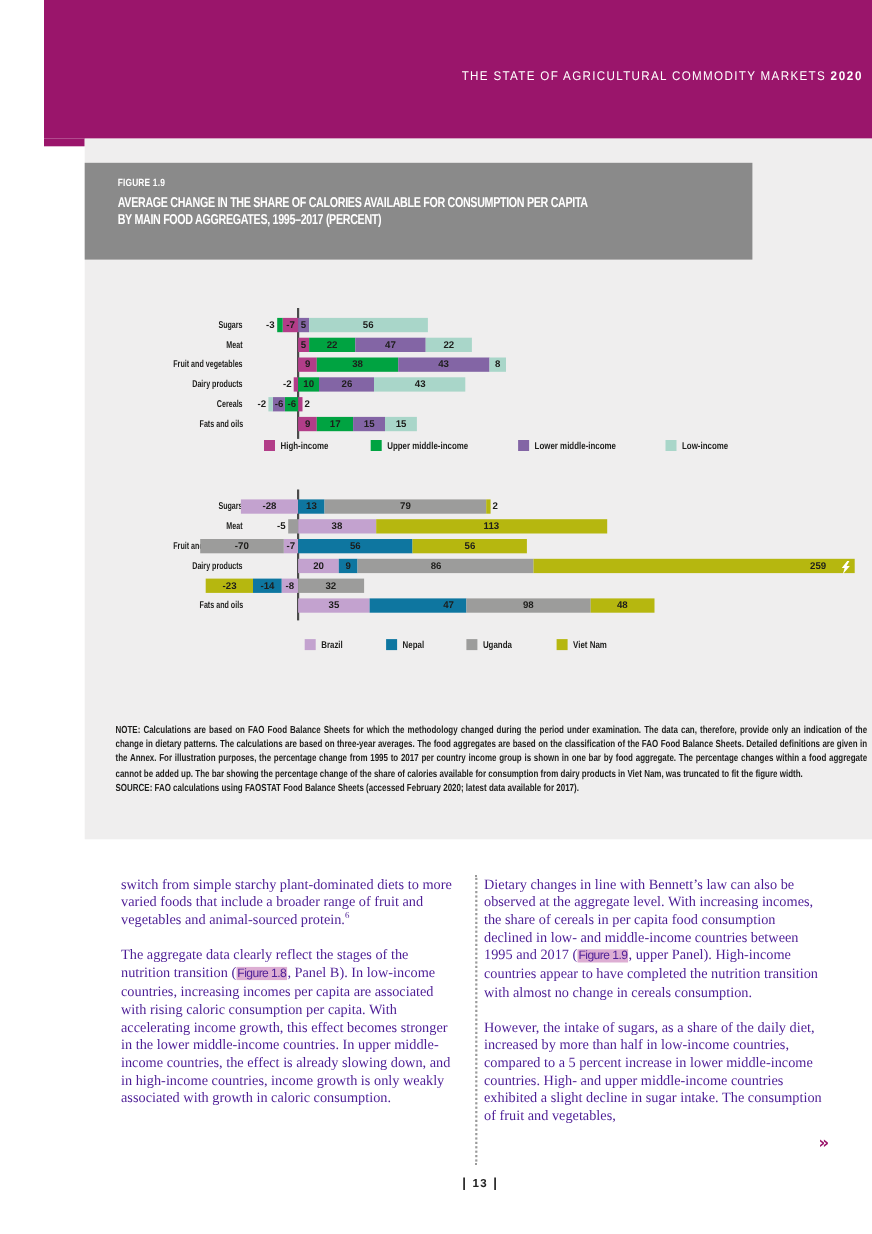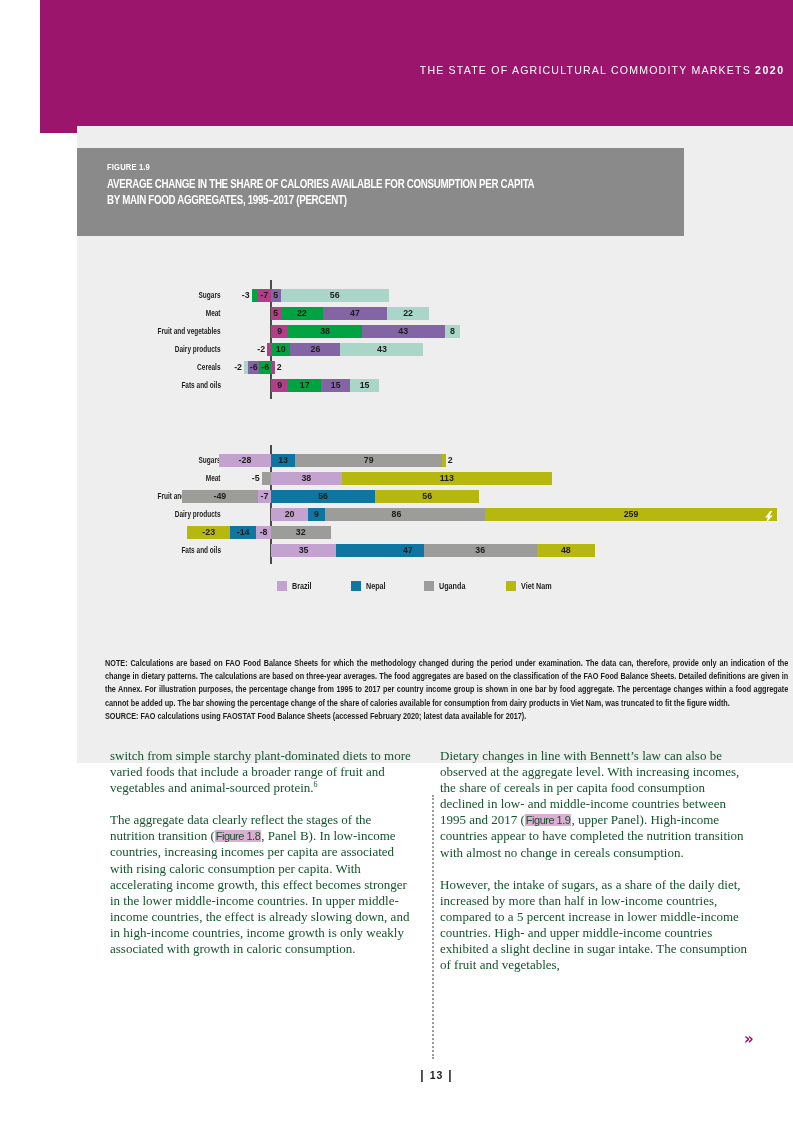--- a/index.html
+++ b/index.html
@@ -46,22 +46,22 @@
   .llab{font-size:9px;font-weight:bold;color:#1d1d1b;display:inline-block;
         transform:scaleX(.8);transform-origin:0 50%;white-space:nowrap;}
 
   
   .noteblock{position:absolute;left:65px;top:657px;width:876px;transform:scaleX(.78);
              transform-origin:0 0;color:#1d1d1b;font-size:9.3px;font-weight:bold;line-height:13.2px;}
   .note{text-align:justify;}
   .source{margin-top:0;}
 
   
-  .col{position:absolute;top:748px;font-family:"Liberation Serif",serif;font-size:13px;
-       line-height:16.1px;color:#14532d;}
+  .col{position:absolute;top:796px;font-family:"Liberation Serif",serif;font-size:13px;
+       line-height:16.1px;color:#4c1d95;}
   .col-left{left:70px;width:302px;}
   .col-right{left:400px;width:308px;}
   .col p{margin:0 0 16px 0;}
   .figref{background:#DDAED3;font-family:"Liberation Sans",sans-serif;font-size:11px;
           letter-spacing:-.5px;padding:0 1px;}
   .divider{position:absolute;left:392px;top:795px;height:264px;width:0;
            border-left:2px dotted #9a9a9a;}
   .cont{position:absolute;left:704px;top:1030px;color:#9A156B;font-size:15px;font-weight:bold;
         font-family:"DejaVu Sans",sans-serif;}
   sup{font-size:8px;line-height:0;}
@@ -156,20 +156,38 @@
         <div class="bar" style="left: 171px; width: 17.37px; background: rgb(178, 61, 136);"></div>
         <div class="blab inside" style="left: 171px; width: 17.37px;">9</div>
         <div class="bar" style="left: 188.37px; width: 32.81px; background: rgb(0, 163, 65);"></div>
         <div class="blab inside" style="left: 188.37px; width: 32.81px;">17</div>
         <div class="bar" style="left: 221.18px; width: 28.95px; background: rgb(131, 101, 165);"></div>
         <div class="blab inside" style="left: 221.18px; width: 28.95px;">15</div>
         <div class="bar" style="left: 250.13px; width: 28.95px; background: rgb(169, 214, 201);"></div>
         <div class="blab inside" style="left: 250.13px; width: 28.95px;">15</div>
       </div>
     </div>
+  <div class="legend legend-top" id="legend0">
+      <div class="litem">
+        <span class="sw" style="background: rgb(178, 61, 136);"></span>
+        <span class="llab">High-income</span>
+      </div>
+      <div class="litem">
+        <span class="sw" style="background: rgb(0, 163, 65);"></span>
+        <span class="llab">Upper middle-income</span>
+      </div>
+      <div class="litem">
+        <span class="sw" style="background: rgb(131, 101, 165);"></span>
+        <span class="llab">Lower middle-income</span>
+      </div>
+      <div class="litem">
+        <span class="sw" style="background: rgb(169, 214, 201);"></span>
+        <span class="llab">Low-income</span>
+      </div>
+    </div>
 
   <div class="chart chart-bottom" id="chart1">
     <div class="zero-line"></div>
   <div class="crow" style="top: 6px;">
         <div class="cat"><span>Sugars</span></div>
         <div class="bar" style="left: 118.92px; width: 52.08px; background: rgb(195, 162, 207);"></div>
         <div class="blab inside" style="left: 118.92px; width: 52.08px;">-28</div>
         <div class="bar" style="left: 171px; width: 24.18px; background: rgb(14, 118, 160);"></div>
         <div class="blab inside" style="left: 171px; width: 24.18px;">13</div>
         <div class="bar" style="left: 195.18px; width: 146.94px; background: rgb(156, 156, 155);"></div>
@@ -186,58 +204,58 @@
         <div class="bar" style="left: 241.68px; width: 210.18px; background: rgb(182, 183, 15);"></div>
         <div class="blab inside" style="left: 241.68px; width: 210.18px;">113</div>
       </div>
       <div class="crow" style="top: 42px;">
         <div class="cat"><span>Fruit and vegetables</span></div>
         <div class="bar" style="left: 157.98px; width: 13.02px; background: rgb(195, 162, 207);"></div>
         <div class="blab inside" style="left: 157.98px; width: 13.02px;">-7</div>
         <div class="bar" style="left: 171px; width: 104.16px; background: rgb(14, 118, 160);"></div>
         <div class="blab inside" style="left: 171px; width: 104.16px;">56</div>
         <div class="bar" style="left: 81.72px; width: 76.26px; background: rgb(156, 156, 155);"></div>
-        <div class="blab inside" style="left: 81.72px; width: 76.26px;">-49</div>
+        <div class="blab inside" style="left: 81.72px; width: 76.26px;">-70</div>
         <div class="bar" style="left: 275.16px; width: 104.16px; background: rgb(182, 183, 15);"></div>
         <div class="blab inside" style="left: 275.16px; width: 104.16px;">56</div>
       </div>
       <div class="crow" style="top: 60px;">
         <div class="cat"><span>Dairy products</span></div>
         <div class="bar" style="left: 171px; width: 37.2px; background: rgb(195, 162, 207);"></div>
         <div class="blab inside" style="left: 171px; width: 37.2px;">20</div>
         <div class="bar" style="left: 208.2px; width: 16.74px; background: rgb(14, 118, 160);"></div>
         <div class="blab inside" style="left: 208.2px; width: 16.74px;">9</div>
         <div class="bar" style="left: 224.94px; width: 159.96px; background: rgb(156, 156, 155);"></div>
         <div class="blab inside" style="left: 224.94px; width: 143px;">86</div>
         <div class="bar" style="left: 384.9px; width: 292.1px; background: rgb(182, 183, 15);">
           <span class="bolt"><svg width="9" height="12" viewBox="0 0 9 12">
               <path d="M6.2 0 L1.2 6.4 H3.8 L2.2 12 L8.6 4.6 H5.6 L8.2 0 Z" fill="#ffffff"></path>
             </svg></span>
         </div>
-        <div class="blab inside" style="left: 400px; width: 262.1px; ">259</div>
+        <div class="blab inside" style="left: 389px; width: 262.1px; text-align: right;">259</div>
       </div>
       <div class="crow" style="top: 78px;">
         <div class="cat"><span>Cereals</span></div>
         <div class="bar" style="left: 156.12px; width: 14.88px; background: rgb(195, 162, 207);"></div>
         <div class="blab inside" style="left: 156.12px; width: 14.88px;">-8</div>
         <div class="bar" style="left: 130.08px; width: 26.04px; background: rgb(14, 118, 160);"></div>
         <div class="blab inside" style="left: 130.08px; width: 26.04px;">-14</div>
         <div class="bar" style="left: 171px; width: 59.52px; background: rgb(156, 156, 155);"></div>
         <div class="blab inside" style="left: 171px; width: 59.52px;">32</div>
         <div class="bar" style="left: 87.3px; width: 42.78px; background: rgb(182, 183, 15);"></div>
         <div class="blab inside" style="left: 87.3px; width: 42.78px;">-23</div>
       </div>
       <div class="crow" style="top: 96px;">
         <div class="cat"><span>Fats and oils</span></div>
         <div class="bar" style="left: 171px; width: 65.1px; background: rgb(195, 162, 207);"></div>
         <div class="blab inside" style="left: 171px; width: 65.1px;">35</div>
         <div class="bar" style="left: 236.1px; width: 87.42px; background: rgb(14, 118, 160);"></div>
         <div class="blab inside" style="left: 236.1px; width: 87.42px; padding-left: 28px;">47</div>
         <div class="bar" style="left: 323.52px; width: 113.46px; background: rgb(156, 156, 155);"></div>
-        <div class="blab inside" style="left: 323.52px; width: 113.46px;">36</div>
+        <div class="blab inside" style="left: 323.52px; width: 113.46px;">98</div>
         <div class="bar" style="left: 436.98px; width: 57.66px; background: rgb(182, 183, 15);"></div>
         <div class="blab inside" style="left: 436.98px; width: 57.66px;">48</div>
       </div>
     </div>
   <div class="legend legend-bottom" id="legend1">
       <div class="litem">
         <span class="sw" style="background: rgb(195, 162, 207);"></span>
         <span class="llab">Brazil</span>
       </div>
       <div class="litem">

